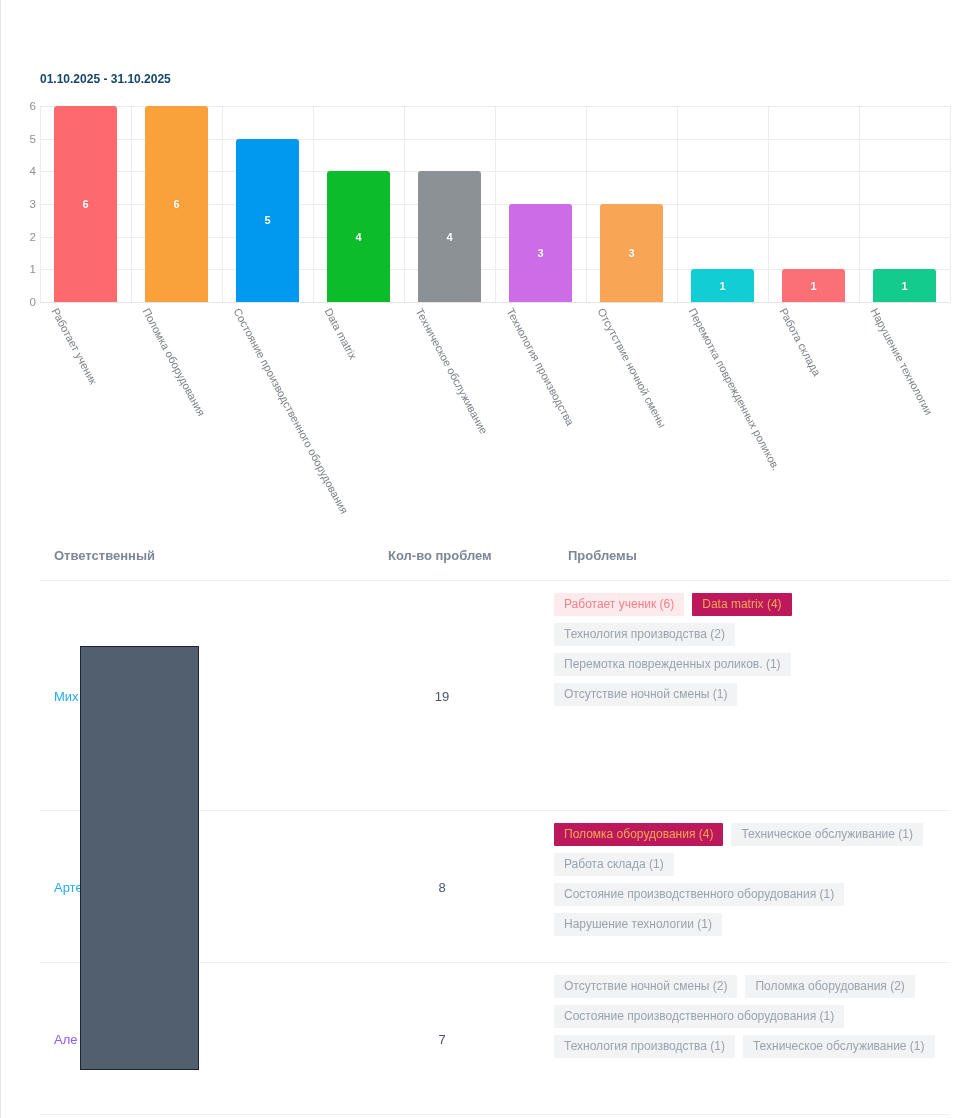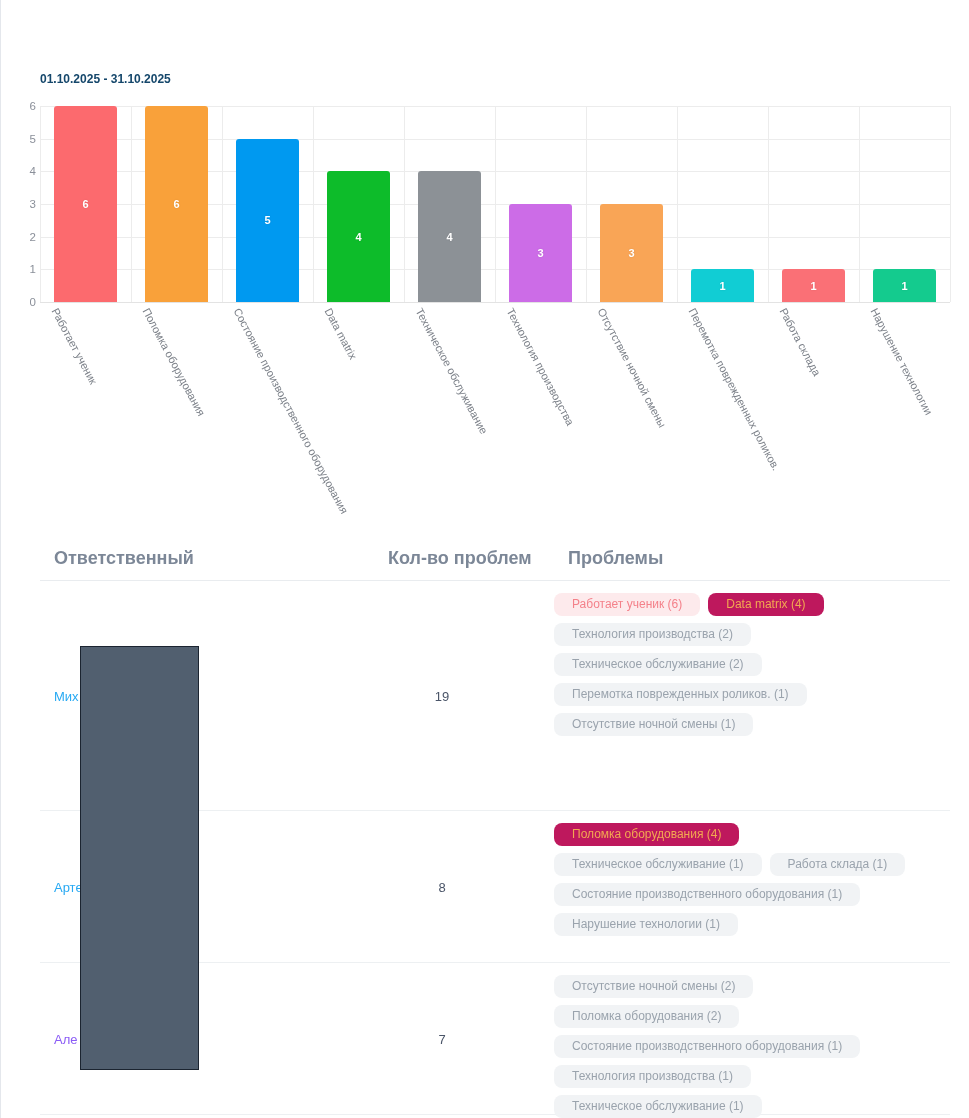--- a/index.html
+++ b/index.html
@@ -143,21 +143,21 @@
     width: 910px;
   }
   .thead {
     position: relative;
     height: 46px;
     border-bottom: 1px solid #e9ecef;
   }
   .th {
     position: absolute;
     top: 14px;
-    font-size: 18px;
+    font-size: 13px;
     font-weight: bold;
     color: #7c8797;
   }
   .th.col-resp  { left: 14px; }
   .th.col-count { left: 348px; }
   .th.col-probs { left: 528px; }
 
   .trow {
     position: relative;
     border-bottom: 1px solid #edf0f2;
@@ -187,22 +187,22 @@
     left: 514px;
     right: 4px;
     top: 12px;
     display: flex;
     flex-wrap: wrap;
     gap: 7px 8px;
     align-content: flex-start;
   }
   .tag {
     display: inline-block;
-    padding: 5px 18px 6px;
-    border-radius: 8px;
+    padding: 5px 10px 6px;
+    border-radius: 1px;
     font-size: 12px;
     line-height: 1;
     white-space: nowrap;
   }
   .tag.sev-high { background: #fdeaec; color: #f4818a; }
   .tag.sev-mid  { background: #be185d; color: #f2a851; }
   .tag.sev-low  { background: #f1f3f5; color: #9aa3ad; }
 
   
   .redaction {
@@ -306,21 +306,20 @@
       <div class="th col-probs">Проблемы</div>
     </div>
     <div id="tbody">
         <div class="trow" style="height: 230px;">
           <a class="cell-name" href="#" style="text-decoration: none; color: rgb(39, 169, 243);">Мих</a>
           <div class="cell-count">19</div>
           <div class="cell-tags">
             <span class="tag sev-high">Работает ученик (6)</span>
             <span class="tag sev-mid">Data matrix (4)</span>
             <span class="tag sev-low">Технология производства (2)</span>
-            <span class="tag sev-low">Техническое обслуживание (2)</span>
             <span class="tag sev-low">Перемотка поврежденных роликов. (1)</span>
             <span class="tag sev-low">Отсутствие ночной смены (1)</span>
           </div>
         </div>
         <div class="trow" style="height: 152px;">
           <a class="cell-name" href="#" style="text-decoration: none; color: rgb(39, 169, 243);">Арте</a>
           <div class="cell-count">8</div>
           <div class="cell-tags">
             <span class="tag sev-mid">Поломка оборудования (4)</span>
             <span class="tag sev-low">Техническое обслуживание (1)</span>

